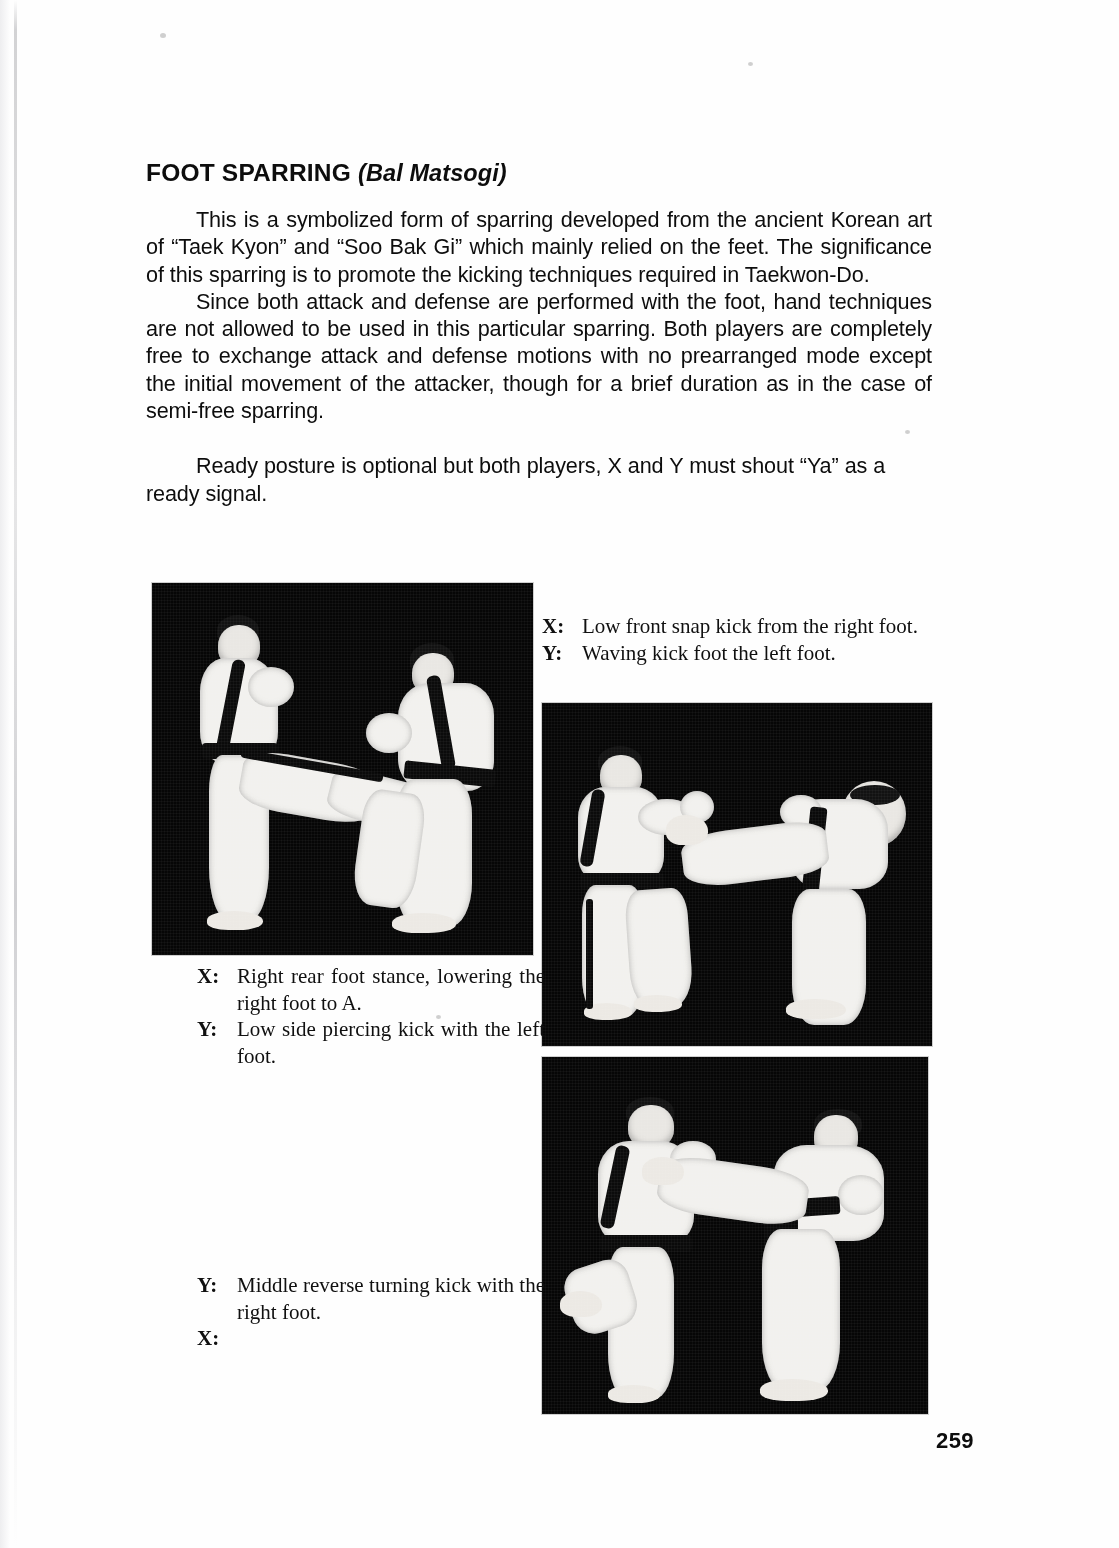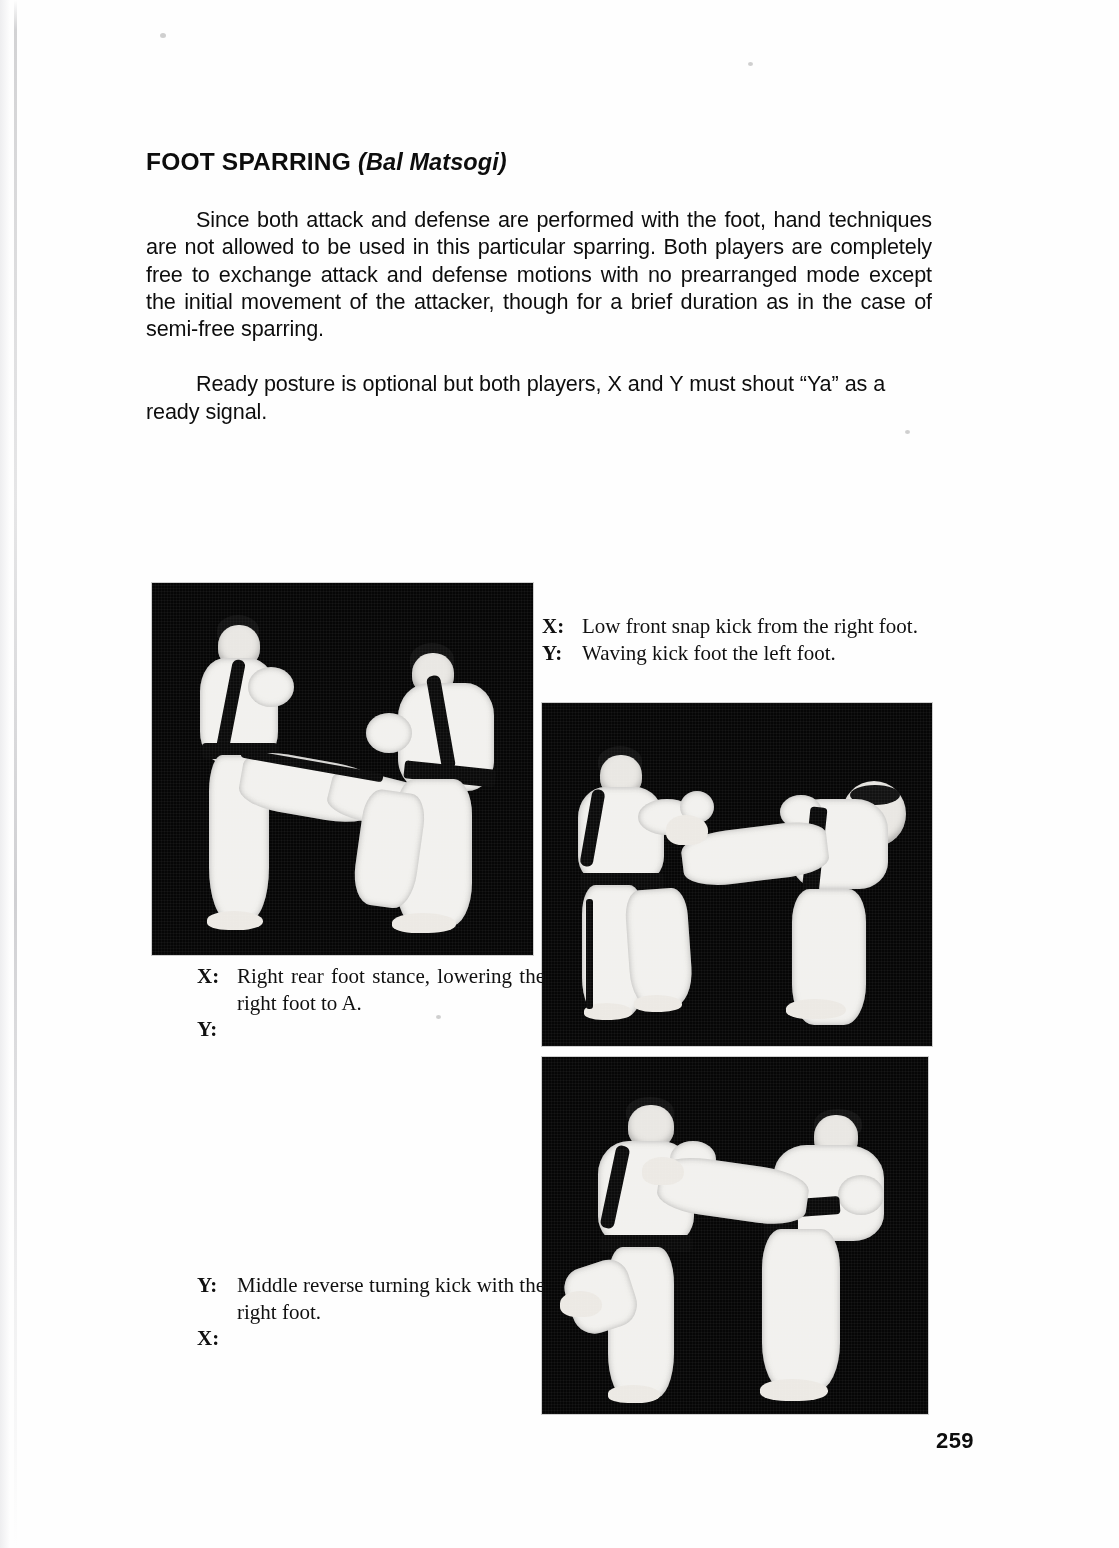--- a/index.html
+++ b/index.html
@@ -43,21 +43,21 @@
   .scan-speck {
     position: absolute;
     background: rgba(150,150,150,0.45);
     border-radius: 50%;
   }
 
   
   #heading {
     position: absolute;
     left: 146px;
-    top: 148px;
+    top: 159px;
     font-size: 24.5px;
     letter-spacing: 0.2px;
     white-space: nowrap;
   }
   #heading .ttl {
     font-weight: bold;
   }
   #heading .rom {
     font-weight: bold;
     font-style: italic;
@@ -187,20 +187,21 @@
   <div class="scan-speck" style="left:748px; top:62px; width:5px; height:4px;"></div>
   <div class="scan-speck" style="left:905px; top:430px; width:5px; height:4px;"></div>
   <div class="scan-speck" style="left:436px; top:1015px; width:5px; height:4px;"></div>
 
   <div id="heading">
     <span class="ttl">FOOT SPARRING</span>
     <span class="rom">(Bal Matsogi)</span>
   </div>
 
   <div id="body-copy">
+    <p>This is a symbolized form of sparring developed from the ancient Korean art of “Taek Kyon” and “Soo Bak Gi” which mainly relied on the feet. The significance of this sparring is to promote the kicking techniques required in Taekwon-Do.</p>
     <p>Since both attack and defense are performed with the foot, hand techniques are not allowed to be used in this particular sparring. Both players are completely free to exchange attack and defense motions with no prearranged mode except the initial movement of the attacker, though for a brief duration as in the case of semi-free sparring.</p>
     <p>Ready posture is optional but both players, X and Y must shout “Ya” as a ready signal.</p>
   </div>
 
   <div class="photo" id="photo-1" style="left:152px; top:583px; width:381px; height:372px;">
 
     <div class="fig">
       <div class="hair" style="left:65px;  top:32px;  width:42px; height:30px;"></div>
       <div class="head" style="left:66px;  top:42px;  width:42px; height:43px;"></div>
       <div class="limb" style="left:48px;  top:75px;  width:78px; height:105px; border-radius:32% 38% 30% 30%;"></div>
@@ -306,20 +307,21 @@
     <div class="grain"></div>
   </div>
 
   <div class="caption" id="caption-photo1">
     <div class="cap-row">
       <span class="cap-key">X:</span>
       <span class="cap-text justify">Right rear foot stance, lowering the right foot to A.</span>
     </div>
     <div class="cap-row">
       <span class="cap-key">Y:</span>
+      <span class="cap-text justify">Low side piercing kick with the left foot.</span>
     </div>
   </div>
 
   <div class="caption" id="caption-photo3">
     <div class="cap-row">
       <span class="cap-key">Y:</span>
       <span class="cap-text justify">Middle reverse turning kick with the right foot.</span>
     </div>
     <div class="cap-row">
       <span class="cap-key">X:</span>

